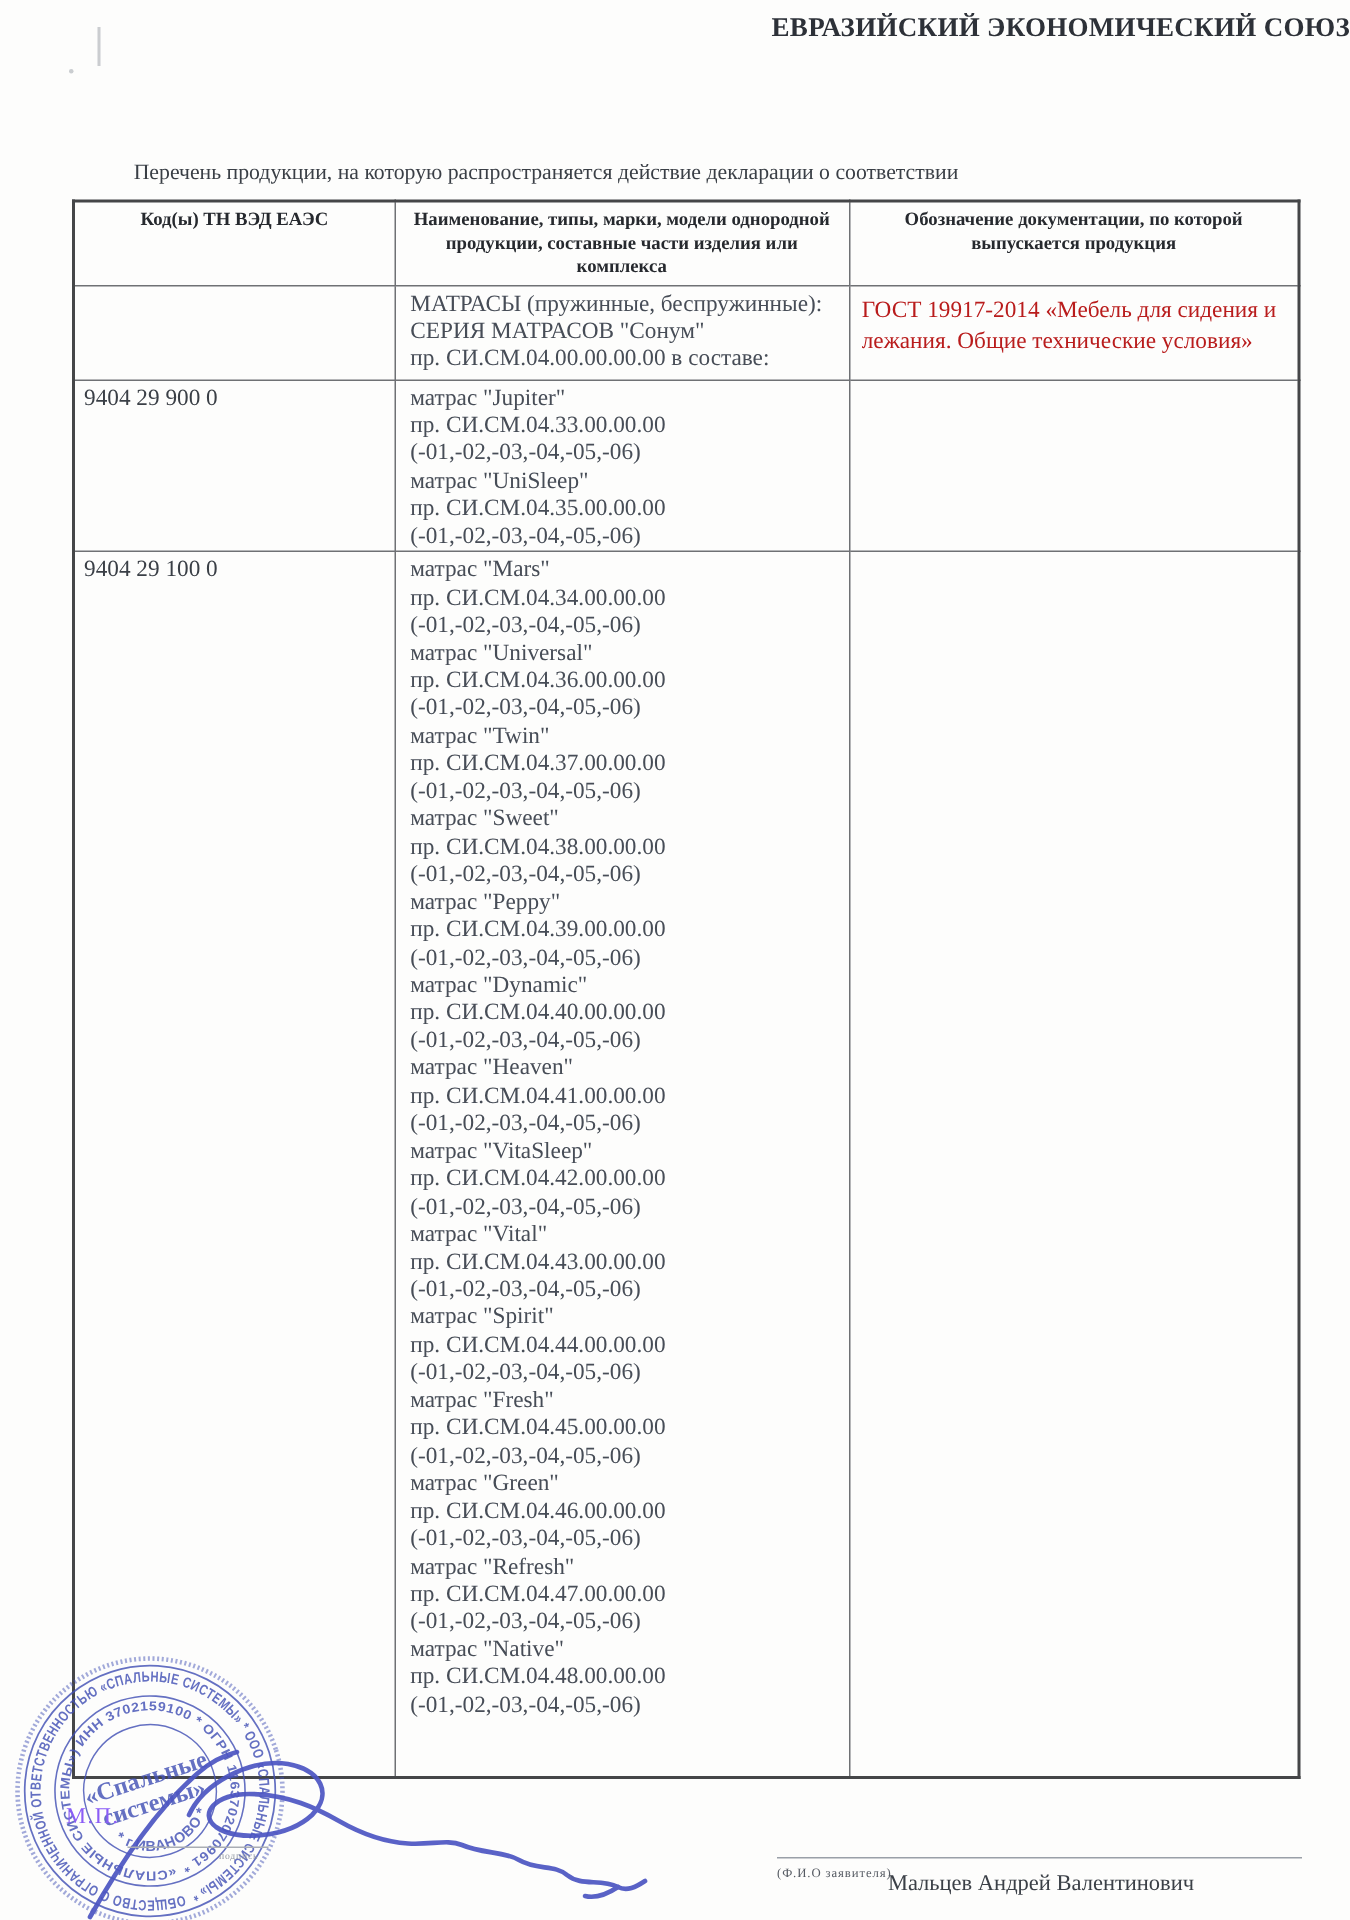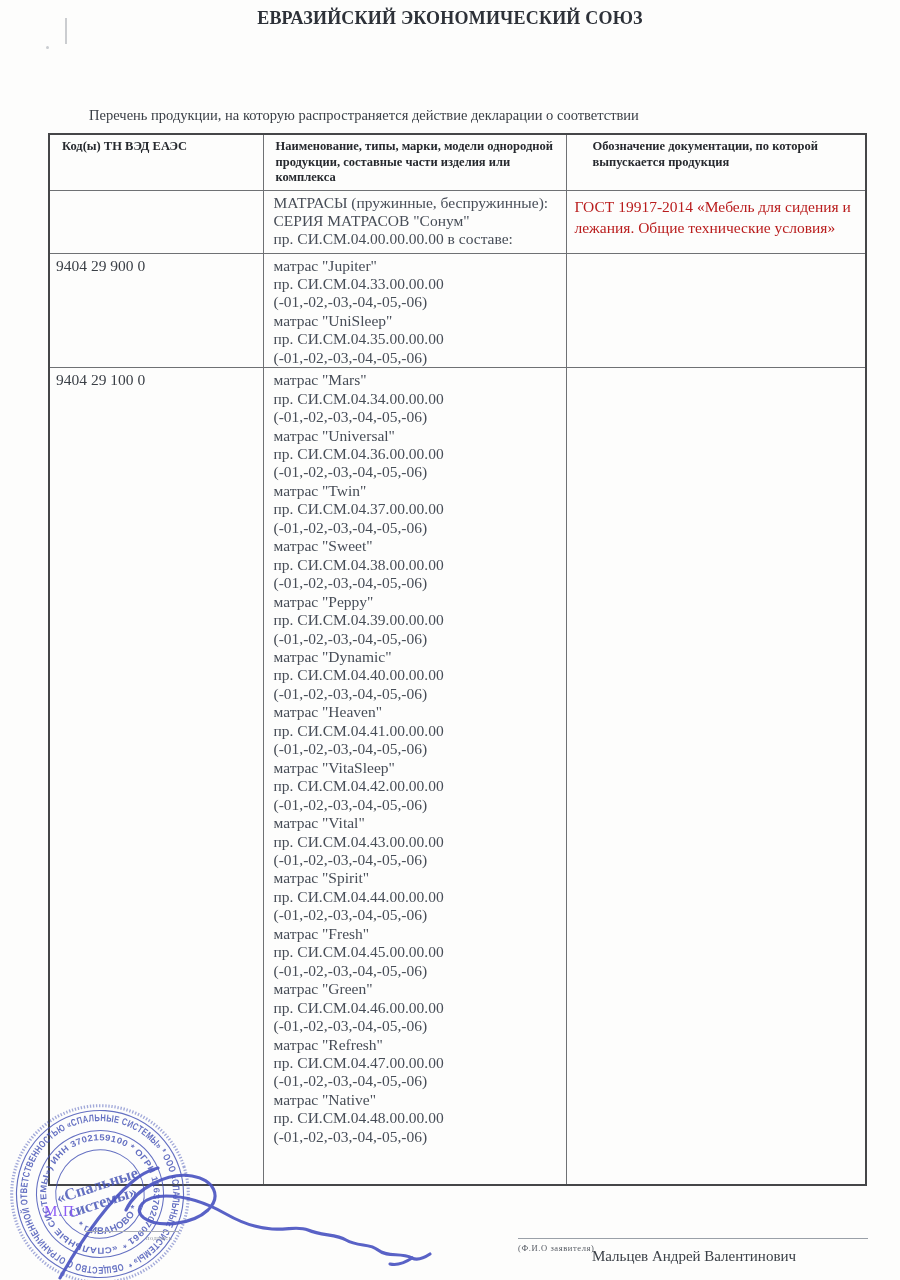--- a/index.html
+++ b/index.html
@@ -8,35 +8,35 @@
     position:relative;
     width:900px;height:1280px;
     margin:0 auto;
     background:#fdfdfc;
     overflow:hidden;
     font-family:"Liberation Serif", serif;
     color:#33373d;
   }
   
   .title{position:absolute;left:0;width:900px;text-align:center;font-weight:bold;color:#2d3138;letter-spacing:.2px;}
-  .t1{top:8px;font-size:18px;}
+  .t1{top:8px;font-size:18px;text-align:right;}
   .t2{top:41px;font-size:16.5px;}
   .t3{top:67px;font-size:17px;}
   .subtitle{position:absolute;top:107px;left:0;width:728px;text-align:center;font-size:14.5px;color:#3a3f46;font-weight:normal;}
   
   .scan-mark{position:absolute;left:65px;top:18px;width:2px;height:26px;background:#a2a6ab;opacity:.55;}
   .scan-dot{position:absolute;left:46px;top:46px;width:3px;height:3px;border-radius:50%;background:#b4b8bd;opacity:.7;}
   
   .tablewrap{position:absolute;left:48px;top:133px;}
   table{border-collapse:collapse;table-layout:fixed;width:817px;}
   col.c1{width:214px;} col.c2{width:303px;} col.c3{width:300px;}
   th,td{border:1px solid #6f7174;vertical-align:top;padding:0;}
   table{border:2px solid #454648;}
   thead tr{height:47px;}
-  th{font-size:12.5px;line-height:15.5px;font-weight:bold;color:#26292e;text-align:left;padding:4px 12px;vertical-align:top;}
+  th{font-size:12.5px;line-height:15.5px;font-weight:bold;color:#26292e;text-align:center;padding:4px 12px;vertical-align:top;}
   th.h3{padding:4px 26px;}
   tr.r0{height:63px;font-family:Liberation Serif, serif;} tr.r1{height:112px;} tr.r2{height:817px;}
   td.code-cell{font-size:15.5px;color:#3a3f46;padding:3px 4px 0 6px;line-height:18px;}
   td.products-cell{padding:3px 4px 0 10px;}
   td.products-cell .line{font-size:15.5px;line-height:18.45px;color:#474d57;white-space:nowrap;}
   td.doc-cell{padding:5px 4px 0 8px;}
   td.doc-cell .dline{font-size:15.5px;line-height:21.5px;color:#b91c1c;white-space:nowrap;}
   
   .mp{position:absolute;left:44px;top:1203px;font-size:15px;color:#8b5cf6;letter-spacing:1px;}
   .sig-line-small{position:absolute;left:85px;top:1231px;width:94px;border-top:1px solid #a9adb4;}

